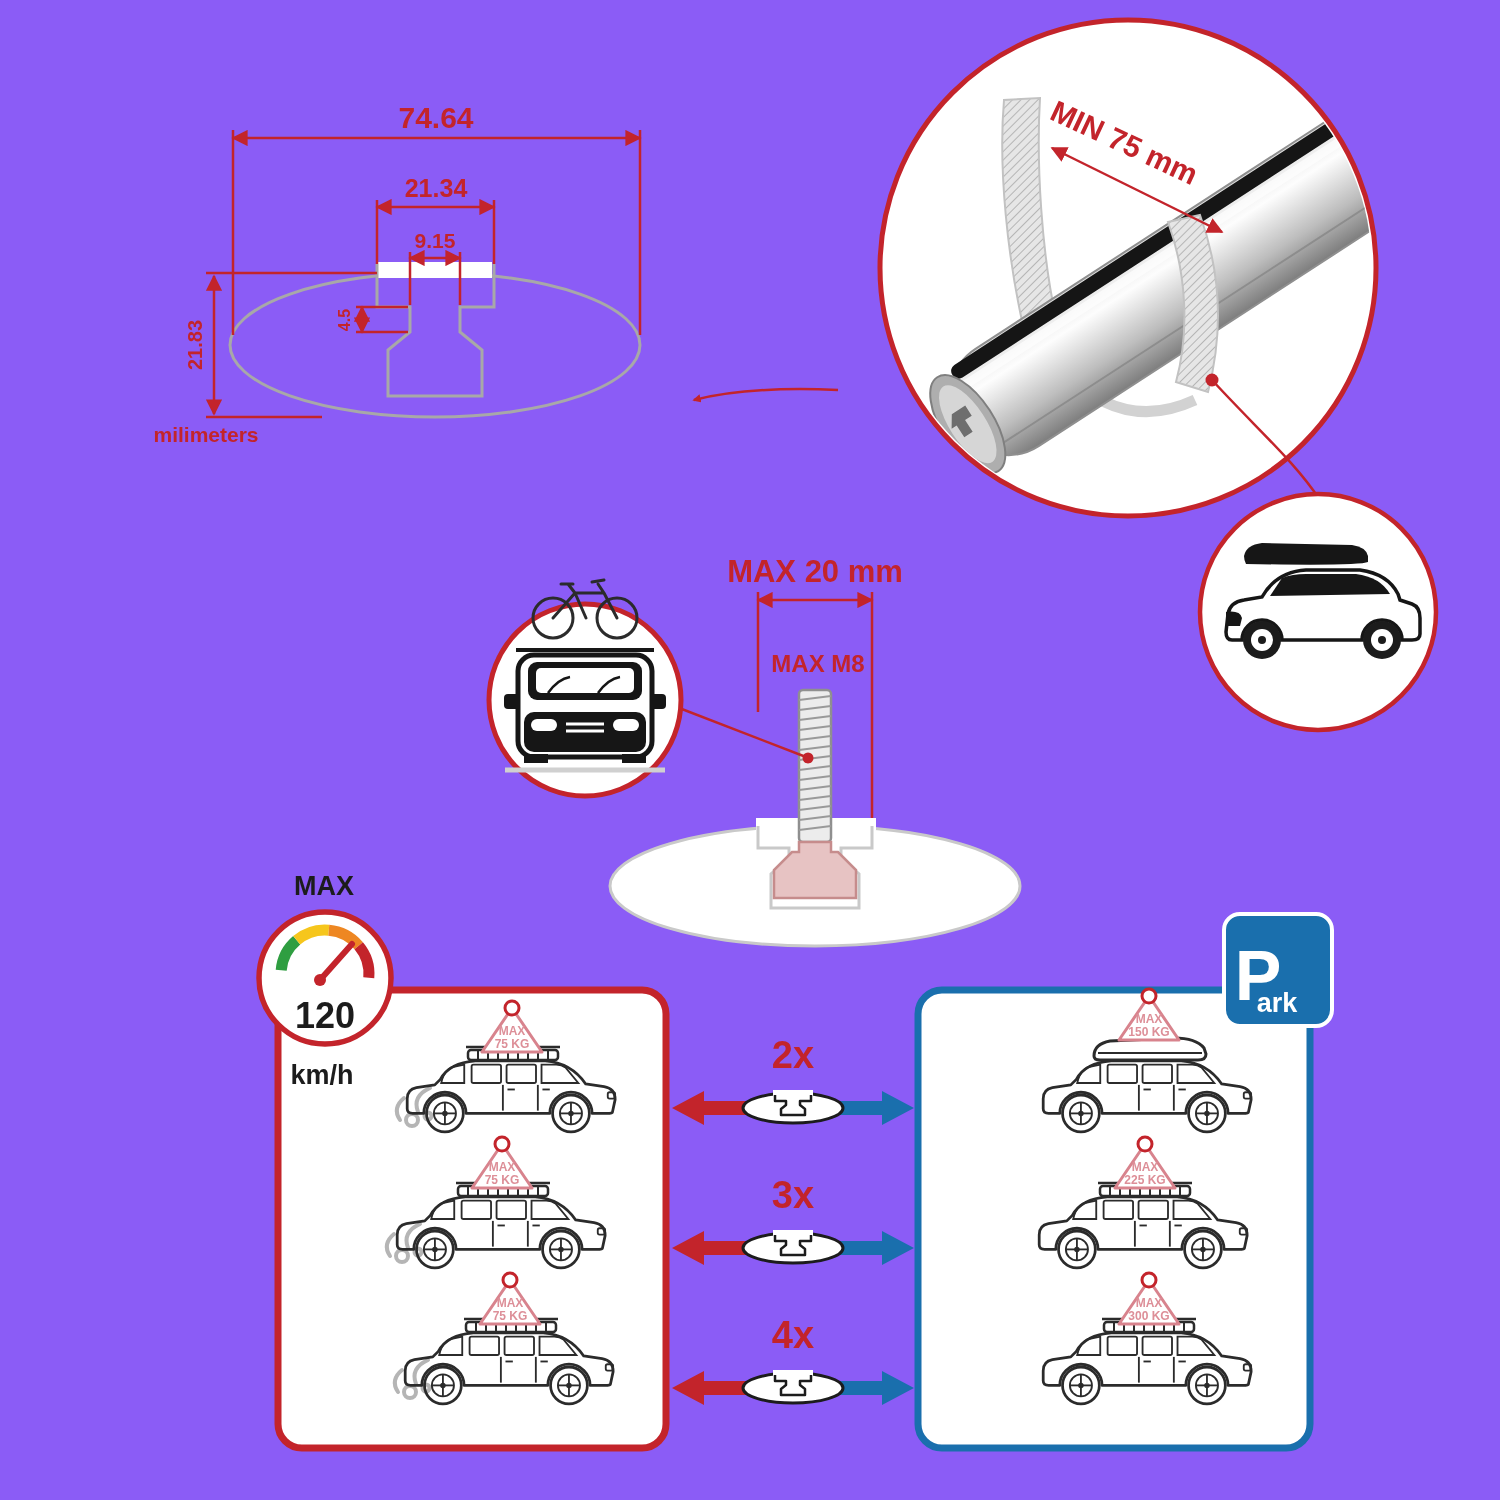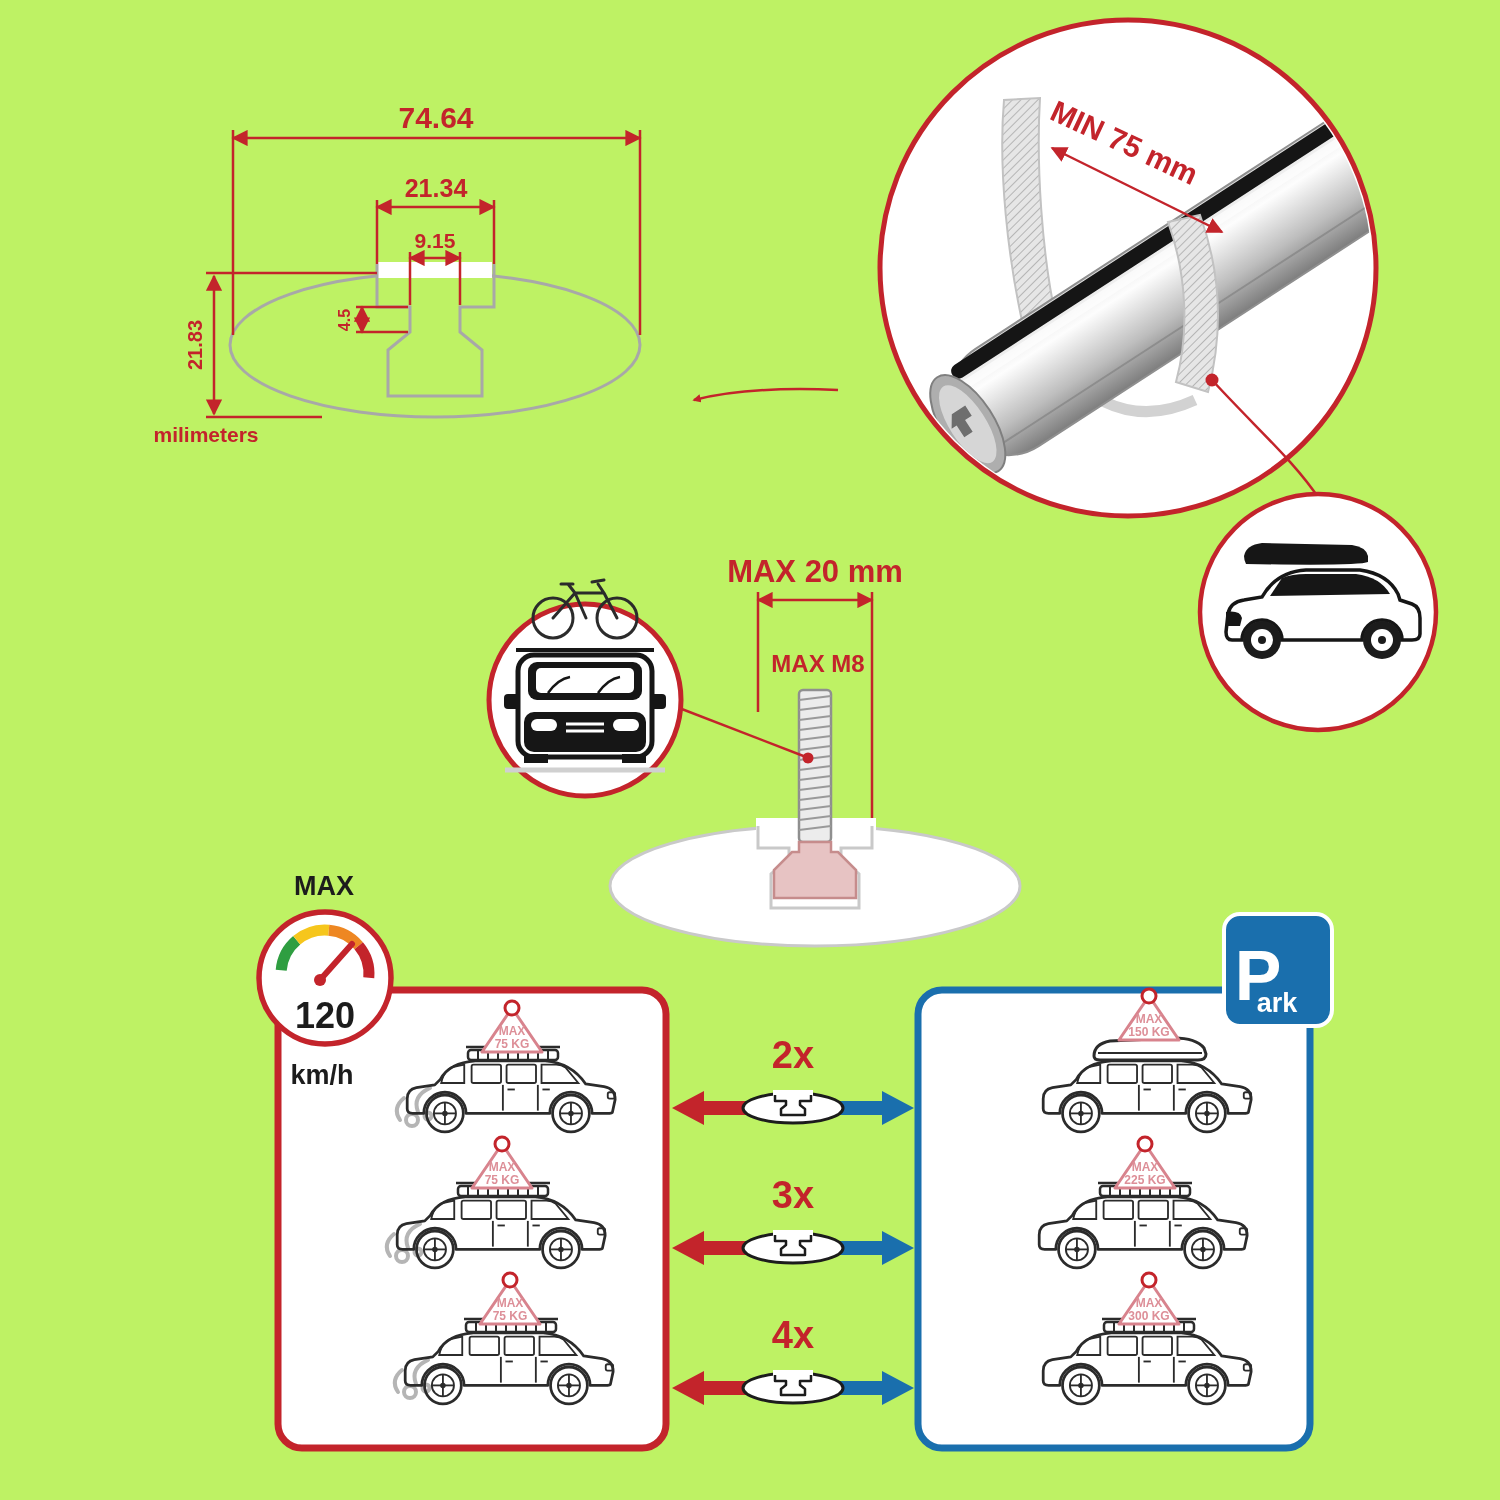--- a/index.html
+++ b/index.html
@@ -1,16 +1,16 @@
 <!DOCTYPE html>
 <html><head>
 <meta charset="utf-8">
 <style>
   html,body{margin:0;padding:0;background:#fff;}
-  #canvas{position:relative;width:1500px;height:1500px;background:#bef264;overflow:hidden;}
+  #canvas{position:relative;width:1500px;height:1500px;background:#8b5cf6;overflow:hidden;}
   svg text{font-family:"Liberation Sans",sans-serif;}
   .dim{fill:#c3242b;font-weight:700;text-anchor:middle;}
   .blk{fill:#1c1c1c;font-weight:700;text-anchor:middle;}
   .sign{fill:#dd8f98;font-weight:700;text-anchor:middle;font-size:12px;}
   .wht{fill:#ffffff;font-weight:700;text-anchor:middle;}
   .ln{stroke:#2b2b2b;stroke-width:3;fill:none;stroke-linecap:round;stroke-linejoin:round;}
   .ln2{stroke:#2b2b2b;stroke-width:2;fill:none;}
   .dimline{stroke:#c3242b;stroke-width:2.5;fill:none;}
   .grayline{stroke:#a8a8a8;stroke-width:3;fill:none;}
 </style>

